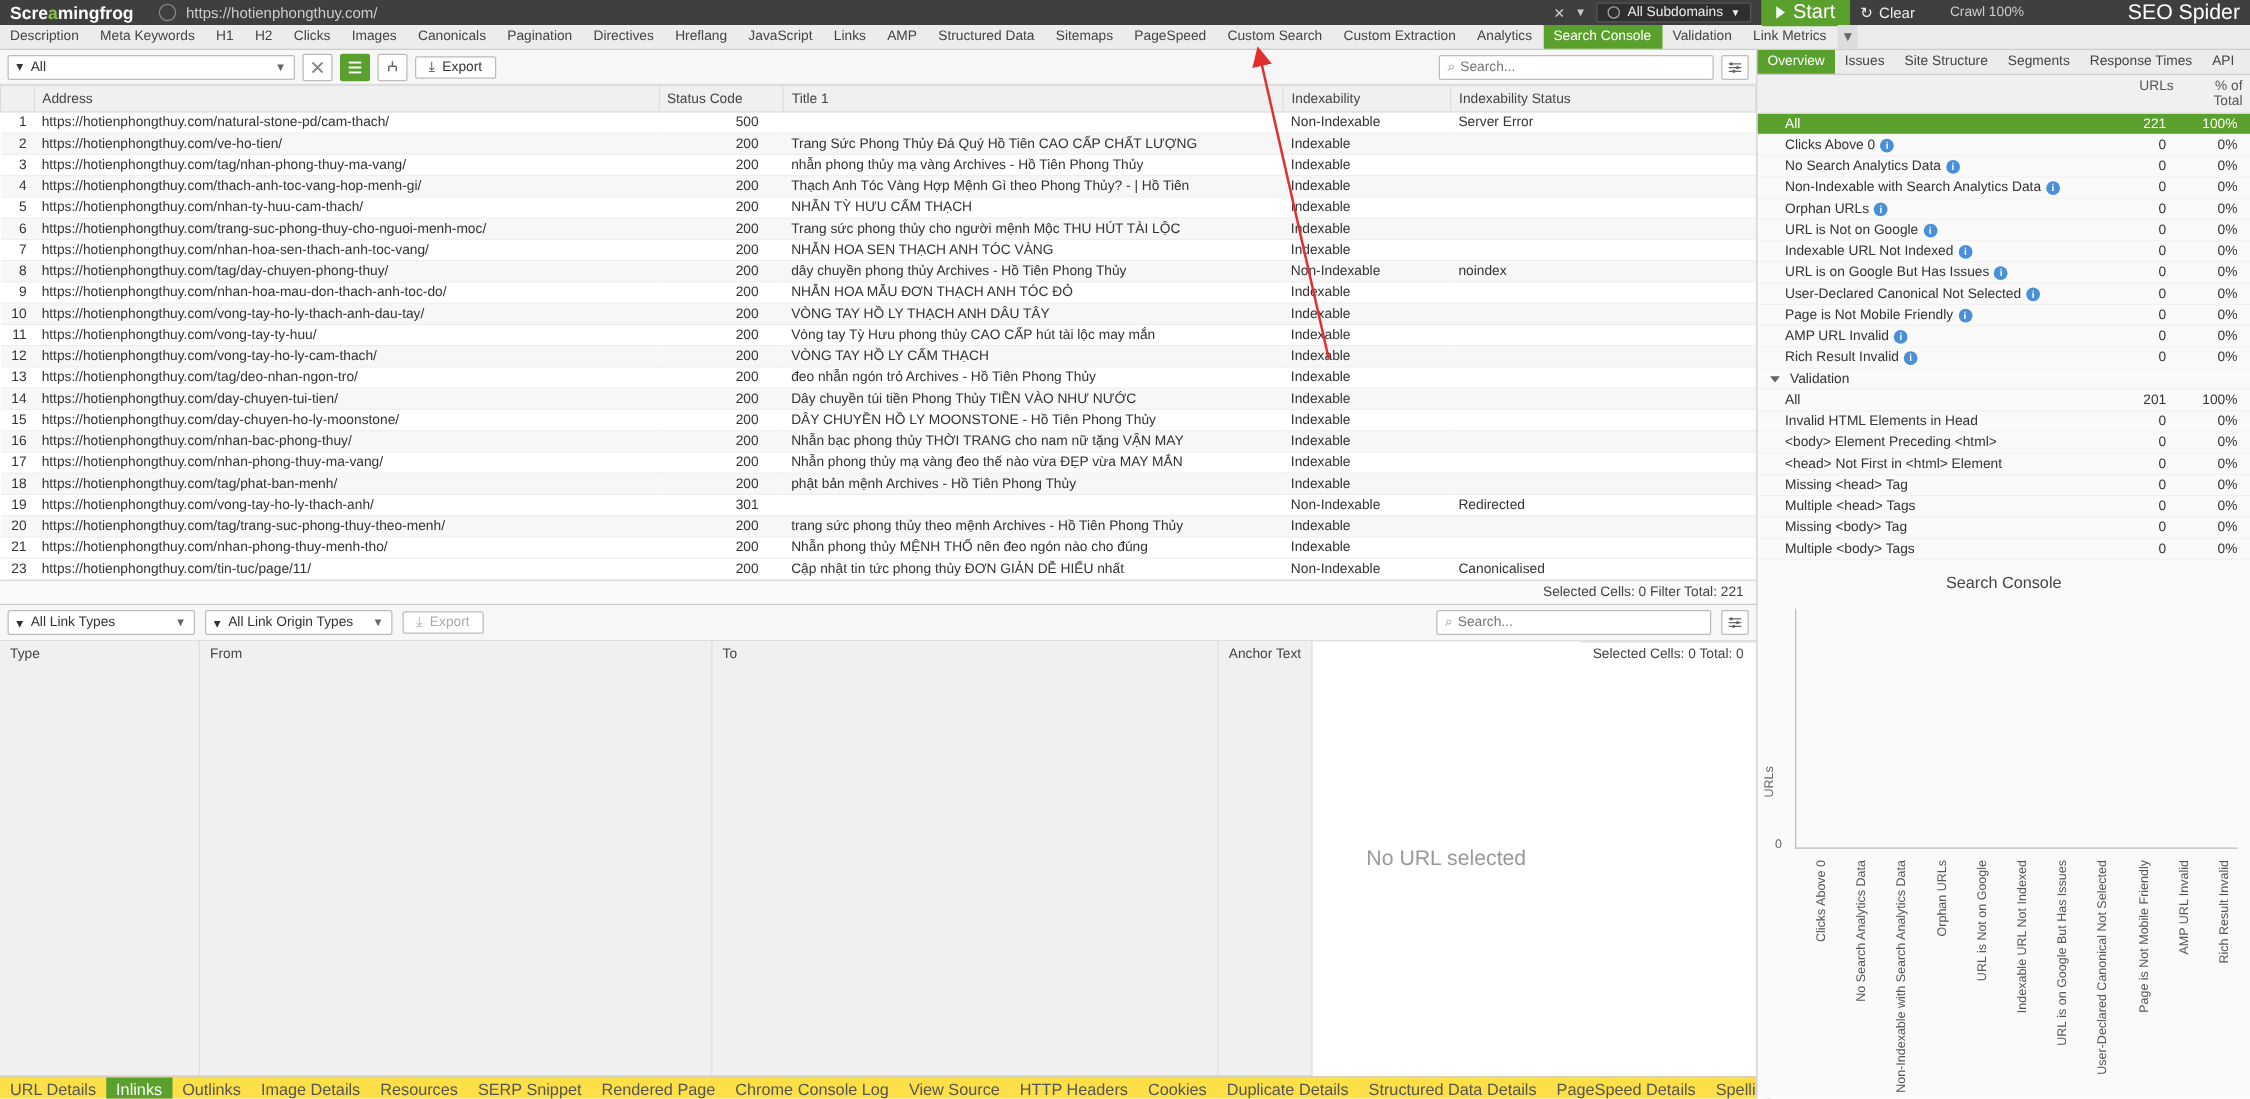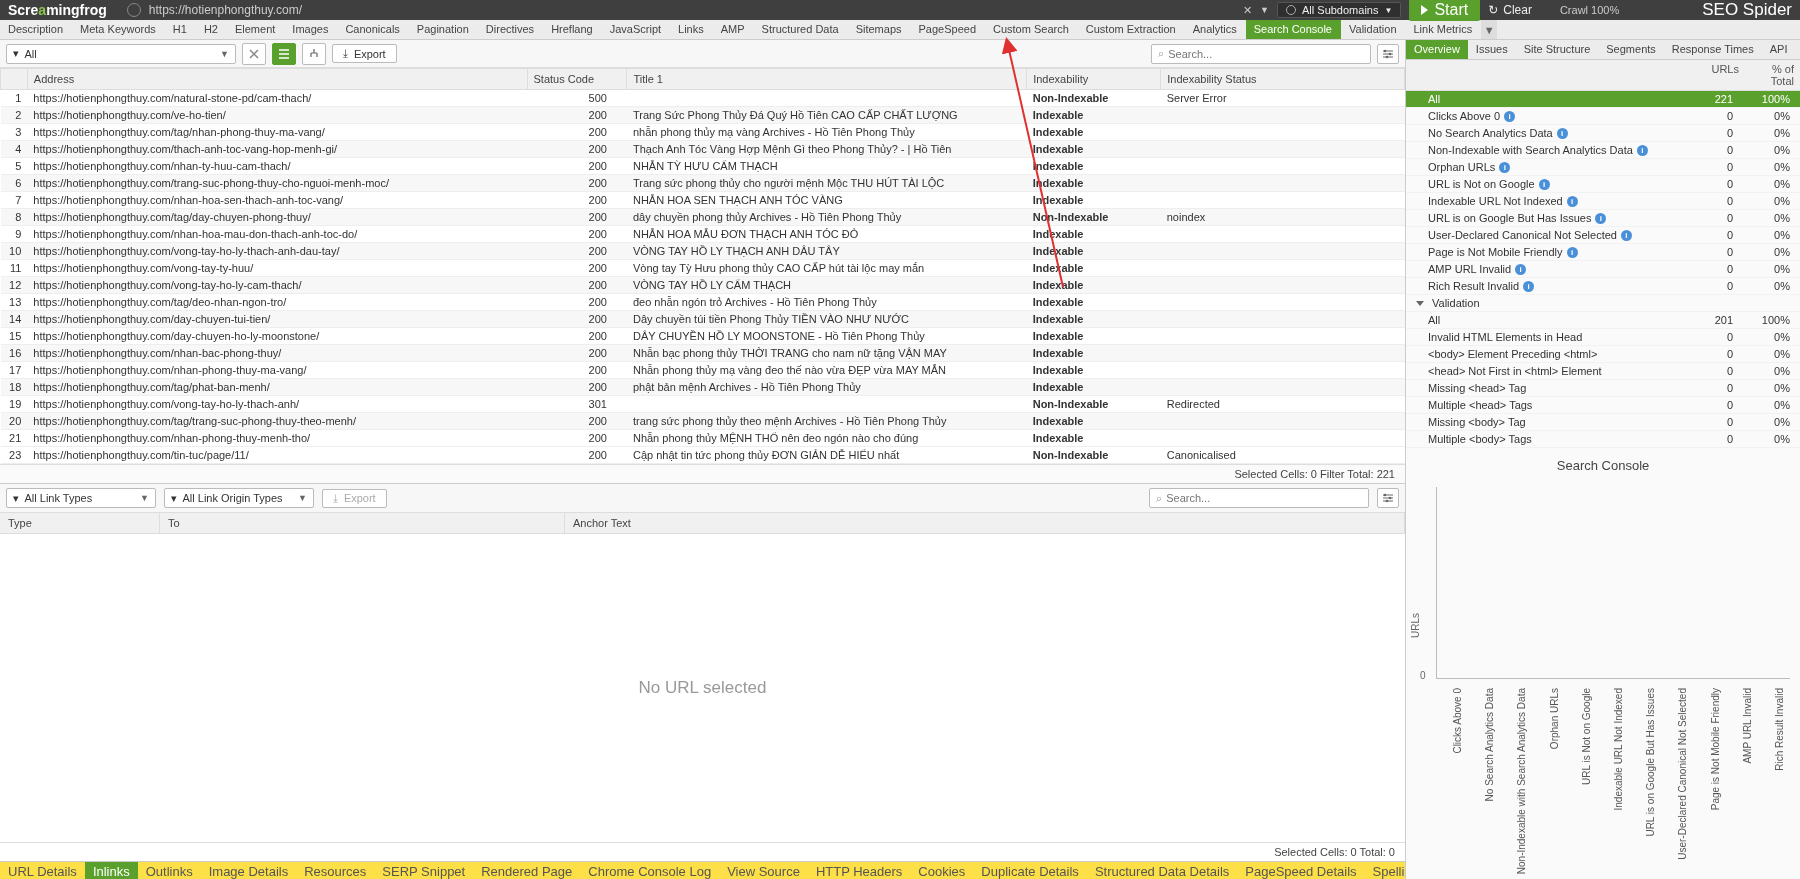--- a/index.html
+++ b/index.html
@@ -41,29 +41,29 @@
 
 .tbl-wrap { flex: 0 0 auto; position:relative; overflow:hidden; }
 .tbl { width:100%; border-collapse:collapse; table-layout:fixed; }
 .tbl th { background:#f0f0f0; border:1px solid #ddd; padding:4px 6px; text-align:left; font-weight:normal; color:#444; font-size:11px; height:18px;}
 .tbl td { border-bottom:1px solid #eee; padding:2px 6px; font-size:11px; color:#333; white-space:nowrap; overflow:hidden; text-overflow:ellipsis; height:16px;}
 .tbl tr.alt td { background:#f7f7f7; }
 .col-num { width:22px; text-align:right; color:#666;}
 .col-addr { width:410px;}
 .col-status { width:82px; text-align:right; padding-right:20px !important;}
 .col-title { width:328px;}
-.col-idx { width:110px;font-weight:bold;}
+.col-idx { width:110px;}
 .col-idxs { width:200px;}
 .status-line { text-align:right; padding:3px 10px; font-size:11px; color:#444; border-top:1px solid #ddd; background:#fafafa;}
 
 .mid-bar { height:30px; border-top:1px solid #ccc; border-bottom:1px solid #ddd; background:#f7f7f7; display:flex; align-items:center; padding:0 6px; gap:8px;}
 .mid-bar .filter-dd { min-width:150px;}
 .mid-bar .export-btn.disabled { color:#aaa; }
 
-.detail-wrap { flex:1; display:flex; flex-direction:column; min-height:0;}
+.detail-wrap { flex:1; display:flex; min-height:0;}
 .detail-head { display:flex; background:#f0f0f0; border-bottom:1px solid #ddd;}
 .detail-head div { padding:4px 8px; border-right:1px solid #ddd; font-size:11px; color:#444;}
 .detail-body { flex:1; display:flex; align-items:center; justify-content:center; color:#999; font-size:17px;}
 .detail-status { text-align:right; padding:3px 10px; font-size:11px; color:#444; border-top:1px solid #ddd;}
 
 .bottom-tabs { height:18px; background:#fde047; display:flex; align-items:stretch; font-size:13px; border-top:1px solid #ccc;}
 .bottom-tabs .btab { padding:2px 8px; color:#555; white-space:nowrap;}
 .bottom-tabs .btab.active { background:#5aa02c; color:#fff;}
 
 .rp-tabs { height:20px; background:#ececec; display:flex; align-items:stretch; border-bottom:1px solid #ccc;}
@@ -124,21 +124,21 @@
     <span class="crawl-lbl">Crawl 100%</span>
     <span class="seo-spider">SEO Spider</span>
   </div>
 </div>
 
 <div class="tabs" id="main-tabs">
 <div class="tab">Description</div>
     <div class="tab">Meta Keywords</div>
     <div class="tab">H1</div>
     <div class="tab">H2</div>
-    <div class="tab">Element</div>
+    <div class="tab">Clicks</div>
     <div class="tab">Images</div>
     <div class="tab">Canonicals</div>
     <div class="tab">Pagination</div>
     <div class="tab">Directives</div>
     <div class="tab">Hreflang</div>
     <div class="tab">JavaScript</div>
     <div class="tab">Links</div>
     <div class="tab">AMP</div>
     <div class="tab">Structured Data</div>
     <div class="tab">Sitemaps</div>
@@ -414,20 +414,21 @@
             <circle cx="3" cy="2" r="1.3" fill="#666"></circle>
             <circle cx="8" cy="5" r="1.3" fill="#666"></circle>
             <circle cx="5" cy="8" r="1.3" fill="#666"></circle>
           </svg>
       </div>
     </div>
 
     <div class="detail-wrap">
       <div class="detail-head" id="detail-head">
           <div style="width: 160px;">Type</div>
+          <div style="width: 410px;">From</div>
           <div style="width: 405px;">To</div>
           <div style="width: auto; flex: 1 1 0%;">Anchor Text</div>
         </div>
       <div class="detail-body">No URL selected</div>
       <div class="detail-status">Selected Cells: 0  Total: 0</div>
     </div>
 
     <div class="bottom-tabs" id="bottom-tabs">
         <div class="btab">URL Details</div>
         <div class="btab active">Inlinks</div>

